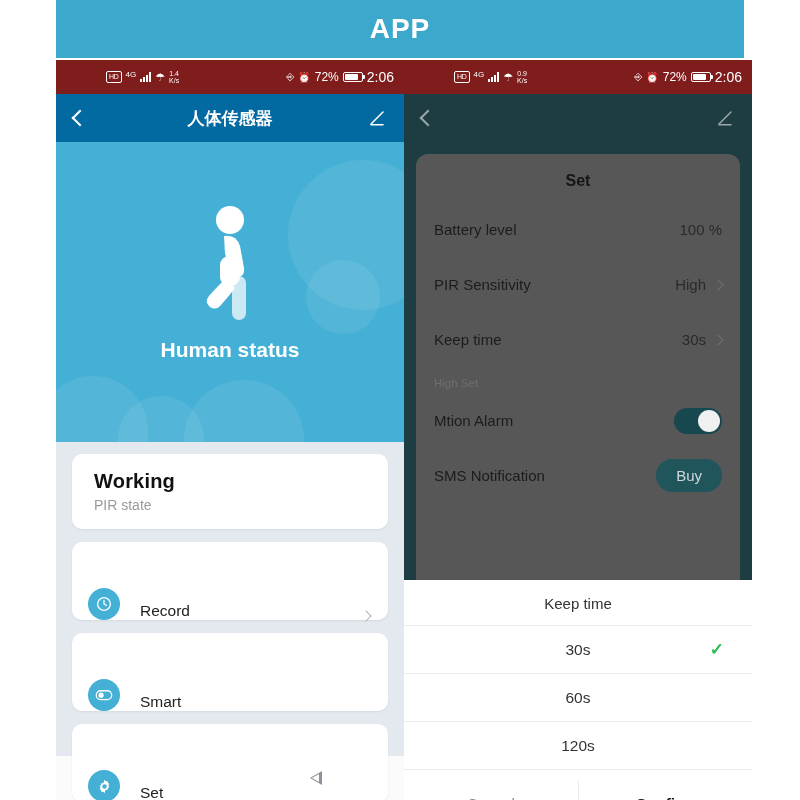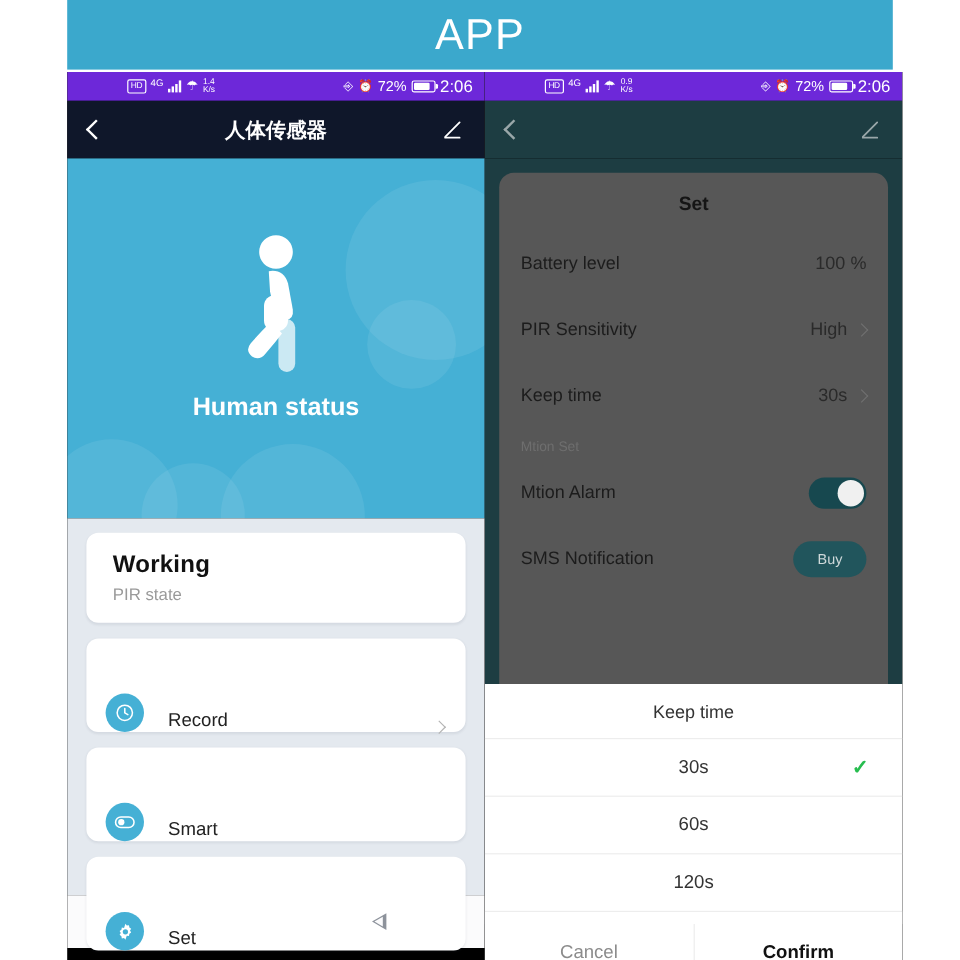--- a/index.html
+++ b/index.html
@@ -11,34 +11,34 @@
   }
   #root { position: relative; width: 800px; height: 800px; background: #fff; }
 
   
   .banner {
     position: absolute; left: 56px; top: 0; width: 688px; height: 58px;
     background: #3ba8cc;
     display: flex; align-items: center; justify-content: center;
   }
   .banner-title {
-    color: #ffffff; font-size: 36px; letter-spacing: 1px; font-weight: 400;
+    color: #ffffff; font-size: 28px; letter-spacing: 1px; font-weight: 700;
   }
 
   
   .phone {
     position: absolute; top: 60px; width: 348px; height: 740px;
     overflow: hidden; background: #000;
   }
   .phone-left  { left: 56px; }
   .phone-right { left: 404px; }
 
   
   .statusbar {
-    position: relative; height: 24px; background: #6d28d9;
+    position: relative; height: 34px; background: #7f1d1d;
     display: flex; align-items: center; color: #fff; font-size: 12.5px;
   }
   .sb-left {
     position: absolute; left: 50px; display: flex; align-items: center; gap: 4px;
   }
   .sb-right {
     position: absolute; right: 10px; display: flex; align-items: center; gap: 4px;
   }
   .hd-badge {
     border: 1px solid #fff; border-radius: 2px; font-size: 7px;
@@ -61,21 +61,21 @@
   .batt::after {
     content: ""; position: absolute; right: -3.5px; top: 2.4px;
     width: 2px; height: 4px; background: #fff; border-radius: 0 1px 1px 0;
   }
   .batt i { position: absolute; left: 1px; top: 1px; bottom: 1px; width: 13px; background: #fff; border-radius: 1px; }
   .clock { font-size: 14px; }
 
   
   .appbar {
     height: 48px; position: relative; display: flex; align-items: center;
-    background: #0f172a;
+    background: #0369a1;
   }
   .appbar-title {
     position: absolute; left: 0; right: 0; text-align: center;
     color: #fff; font-size: 17px; font-weight: 600;
   }
   .chev-back {
     position: absolute; left: 18px; width: 12px; height: 12px;
     border-left: 2px solid #fff; border-bottom: 2px solid #fff;
     transform: rotate(45deg);
   }
@@ -183,21 +183,21 @@
   }
   .toggle {
     width: 48px; height: 26px; border-radius: 13px; background: #17484f;
     position: relative; flex: 0 0 auto;
   }
   .toggle i {
     position: absolute; right: 2px; top: 2px; width: 22px; height: 22px;
     border-radius: 50%; background: #f0f0f0;
   }
   .buy-pill {
-    background: #21555c; color: #cfd9da; font-size: 12px;
+    background: #21555c; color: #cfd9da; font-size: 15px;
     padding: 8px 20px; border-radius: 16px;
   }
 
   
   .sheet {
     background: #ffffff; position: relative;
   }
   .sheet-head {
     text-align: center; font-size: 15px; color: #333;
     padding: 15px 0 13px; border-bottom: 1px solid #ededed;
@@ -386,21 +386,21 @@
         </div>
 
         <div class="set-row">
           <span>Keep time</span>
           <span class="val">
             <span>30s</span>
             <span class="chev-right"></span>
           </span>
         </div>
 
-        <div class="section-label">Mtion Set</div>
+        <div class="section-label">High Set</div>
 
         <div class="set-row">
           <span>Mtion Alarm</span>
           <span class="val">
             <span class="toggle">
                 <i></i>
               </span>
           </span>
         </div>
 

